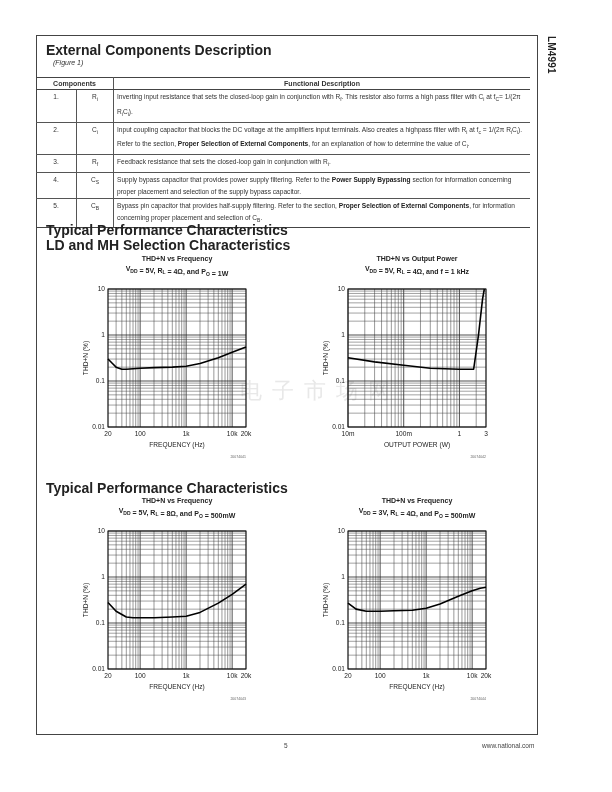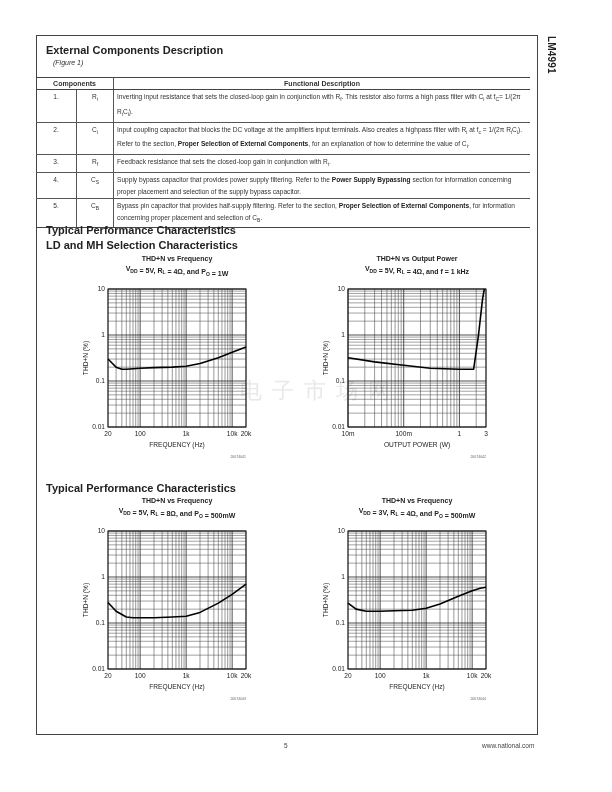--- a/index.html
+++ b/index.html
@@ -1,20 +1,20 @@
 <!DOCTYPE html>
 <html><head>
 <meta charset="utf-8">
 <style>
   html,body{margin:0;padding:0;background:#fff;}
   body{width:612px;height:792px;position:relative;overflow:hidden;font-family:"Liberation Sans",sans-serif;color:#222;}
   .frame{position:absolute;left:36px;top:35px;width:502px;height:700px;border:1.5px solid #444;box-sizing:border-box;}
   .side-label{position:absolute;left:543px;top:36px;width:14px;height:60px;}
   .side-label span{position:absolute;left:0;top:0;transform-origin:0 0;transform:translate(14px,0) rotate(90deg);font-weight:bold;font-size:10px;white-space:nowrap;letter-spacing:0.2px;}
-  .h1{position:absolute;font-weight:bold;font-size:11px;color:#222;line-height:16px;}
+  .h1{position:absolute;font-weight:bold;font-size:14px;color:#222;line-height:16px;}
   .fig-ref{position:absolute;left:53px;top:59px;font-size:7px;font-style:italic;color:#333;}
   table.comp{position:absolute;left:36px;top:77px;width:494px;border-collapse:collapse;font-size:6.6px;color:#333;}
   table.comp th{font-weight:bold;font-size:7px;border-top:1.5px solid #444;border-bottom:1.5px solid #444;padding:1px 2px;height:9px;}
   table.comp td{border-bottom:1px solid #555;padding:1px 3px;vertical-align:top;line-height:11.5px;}
   table.comp td.num,table.comp td.sym{text-align:center;border-right:1px solid #555;}
   table.comp th.c1{border-right:1px solid #555;}
   table.comp tr.last td{border-bottom:1.5px solid #444;}
   b.bold{font-weight:bold;color:#222;}
   sub{font-size:5px;}
   .chart{position:absolute;}

